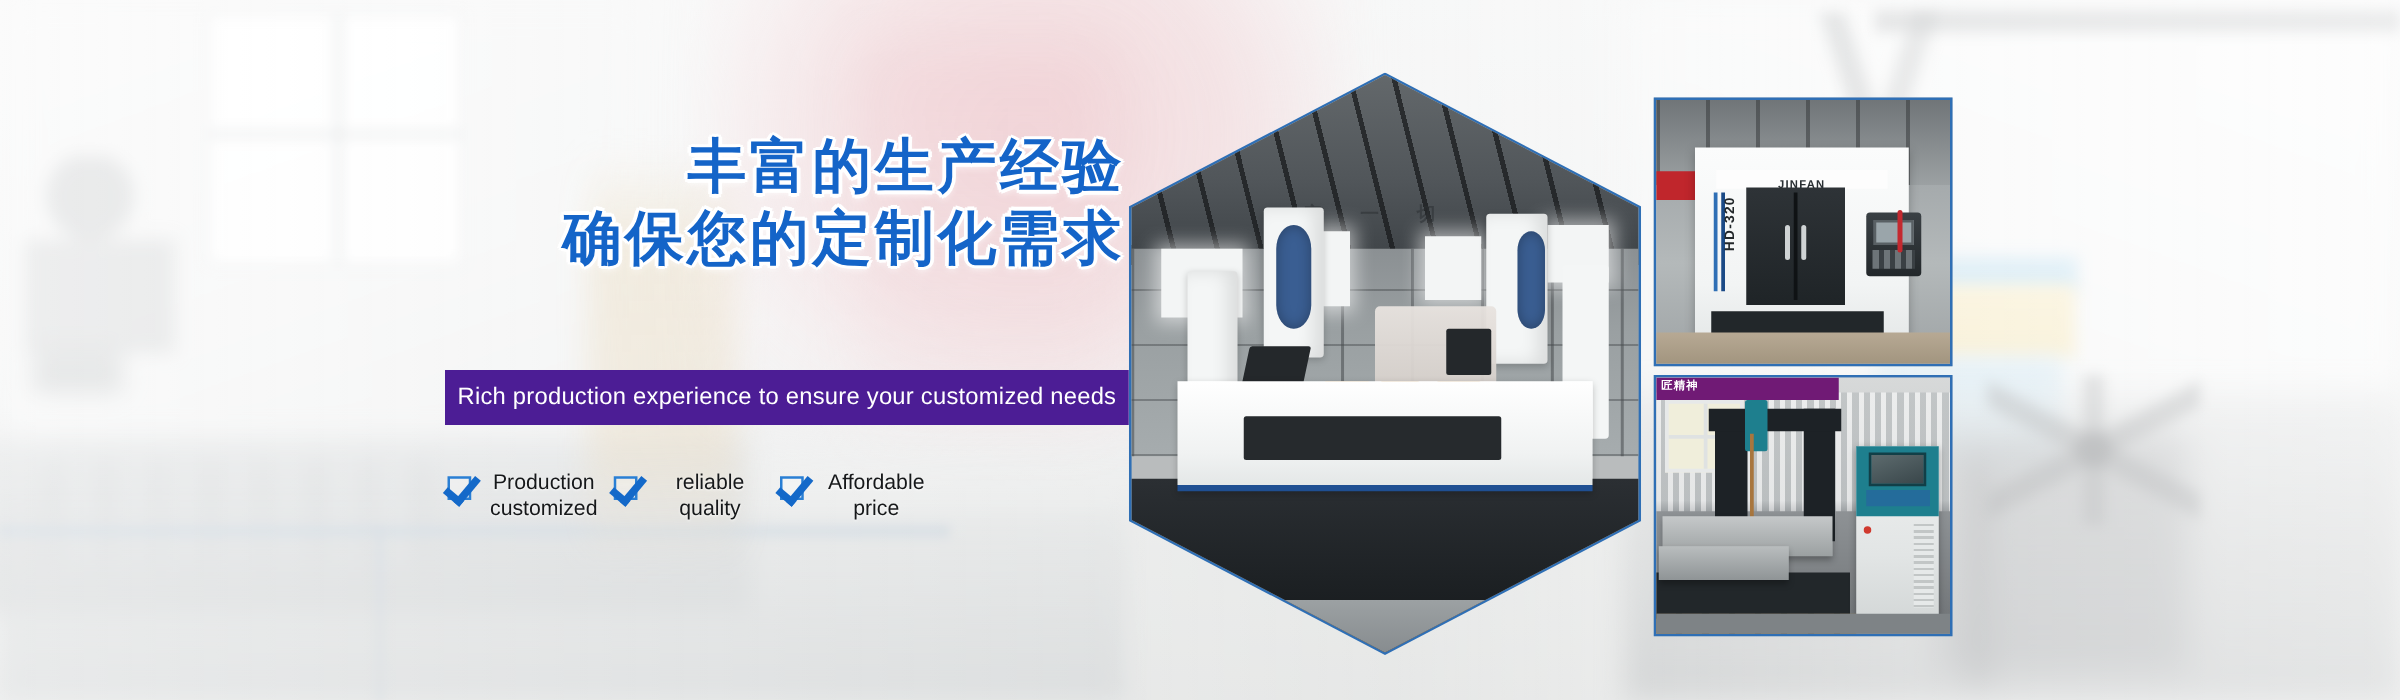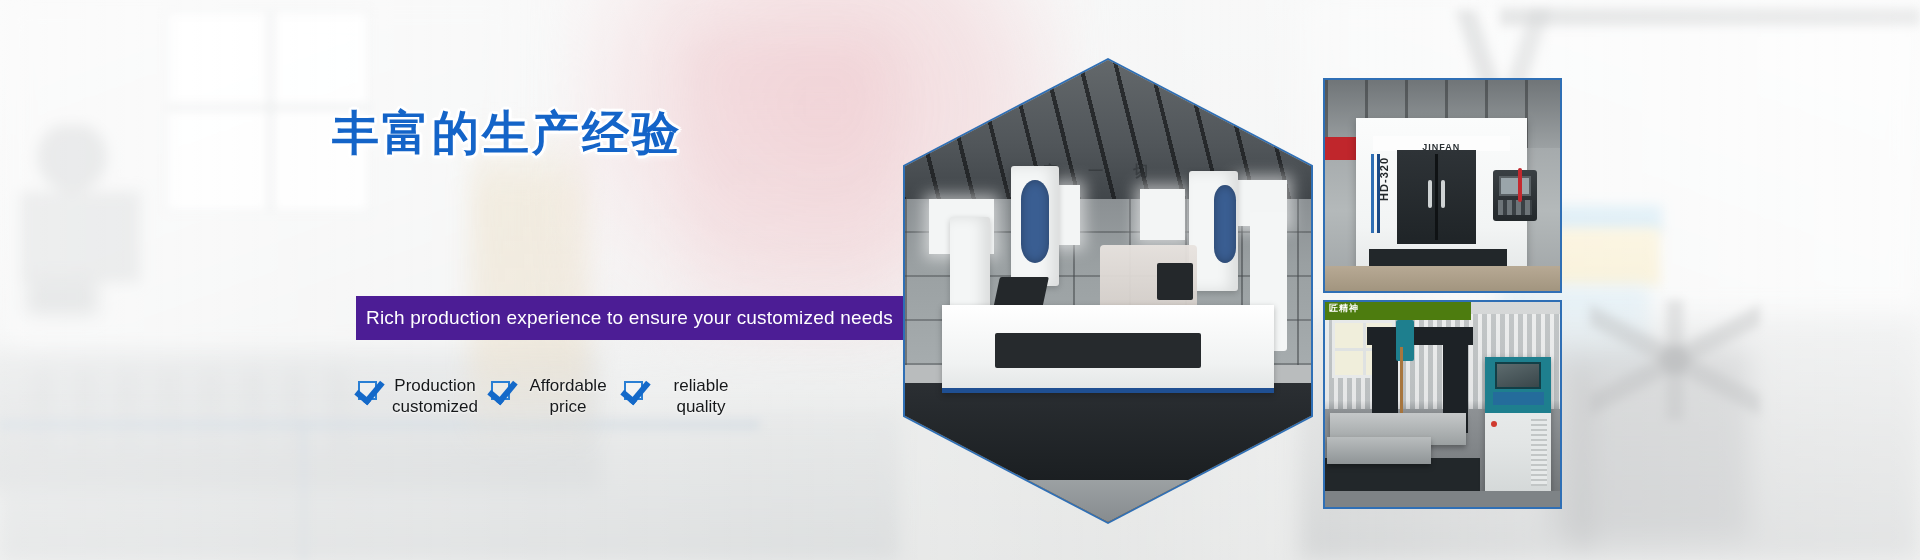--- a/index.html
+++ b/index.html
@@ -142,22 +142,22 @@
     filter:blur(5px);
   }
   
   .bg-veil{
     position:absolute; inset:0;
     background:linear-gradient(90deg, rgba(255,255,255,.62) 0%, rgba(255,255,255,.50) 30%, rgba(255,255,255,.40) 58%, rgba(255,255,255,.58) 80%, rgba(255,255,255,.66) 100%);
   }
 
   
   .headline{
-    position:absolute; left:332px; top:104px; width:580px;
-    text-align:left;
+    position:absolute; left:320px; top:104px; width:580px;
+    text-align:right;
     font-family:"Liberation Sans","DejaVu Sans",sans-serif;
     font-weight:bold;
     font-size:47px;
     line-height:57px;
     letter-spacing:3px;
     color:#1464c8;
     text-shadow:
       -2px -2px 0 #ffffff,  2px -2px 0 #ffffff,
       -2px  2px 0 #ffffff,  2px  2px 0 #ffffff,
       -3px  0   0 #ffffff,  3px  0   0 #ffffff,
@@ -394,21 +394,21 @@
   .c2-bg{
     position:absolute; inset:0;
     background:linear-gradient(180deg,#d7d9d9 0%,#c6c9ca 48%,#8e9295 52%,#6f7376 100%);
   }
   .c2-corrug{
     position:absolute; left:0; top:6%; width:100%; height:46%;
     background:repeating-linear-gradient(90deg, rgba(255,255,255,.55) 0 4px, rgba(175,180,182,.5) 4px 9px);
   }
   .c2-banner{
     position:absolute; left:0; top:0; width:62%; height:9%;
-    background:#4d7c0f;
+    background:#701a75;
     text-decoration:underline;
   }
   .c2-banner span{
     position:absolute; left:4px; top:0; color:#fff; font-size:9px; font-weight:bold; letter-spacing:1px;
   }
   .c2-win{
     position:absolute; left:3%; top:9%; width:27%; height:28%;
     background:#f0eedb; border:3px solid #e7e9e9;
   }
   .c2-win i{ position:absolute; background:#dfe2e2; }
@@ -495,49 +495,50 @@
     <div class="bg-cyan"></div>
     <div class="bg-yellow"></div>
     <div class="bg-cyan2"></div>
     <div class="bg-dark"></div>
     <div class="bg-fan"></div>
     <div class="bg-veil"></div>
   </div>
 
   <div class="headline">
     <span class="l1">丰富的生产经验</span>
+    <span class="l2">确保您的定制化需求</span>
   </div>
 
   <div class="redbar">
     <span>Rich production experience to ensure your customized needs</span>
   </div>
 
   <div class="features">
 
     <div class="feat">
       <span class="chk"></span>
       <span class="feat-label">
         <span>Production</span><br>
         <span>customized</span>
       </span>
     </div>
 
     <div class="feat">
       <span class="chk"></span>
       <span class="feat-label">
-        <span>Affordable</span><br>
-        <span>price</span>
+        <span>reliable</span><br>
+        <span>quality</span>
       </span>
     </div>
 
     <div class="feat">
       <span class="chk"></span>
       <span class="feat-label">
-        <span>reliable</span><br>
-        <span>quality</span>
+        <span>Affordable</span><br>
+        <span>price</span>
       </span>
     </div>
 
 
   </div>
 
   <div class="hex-wrap">
     <div class="hex">
       <div class="hex-inner">
 

